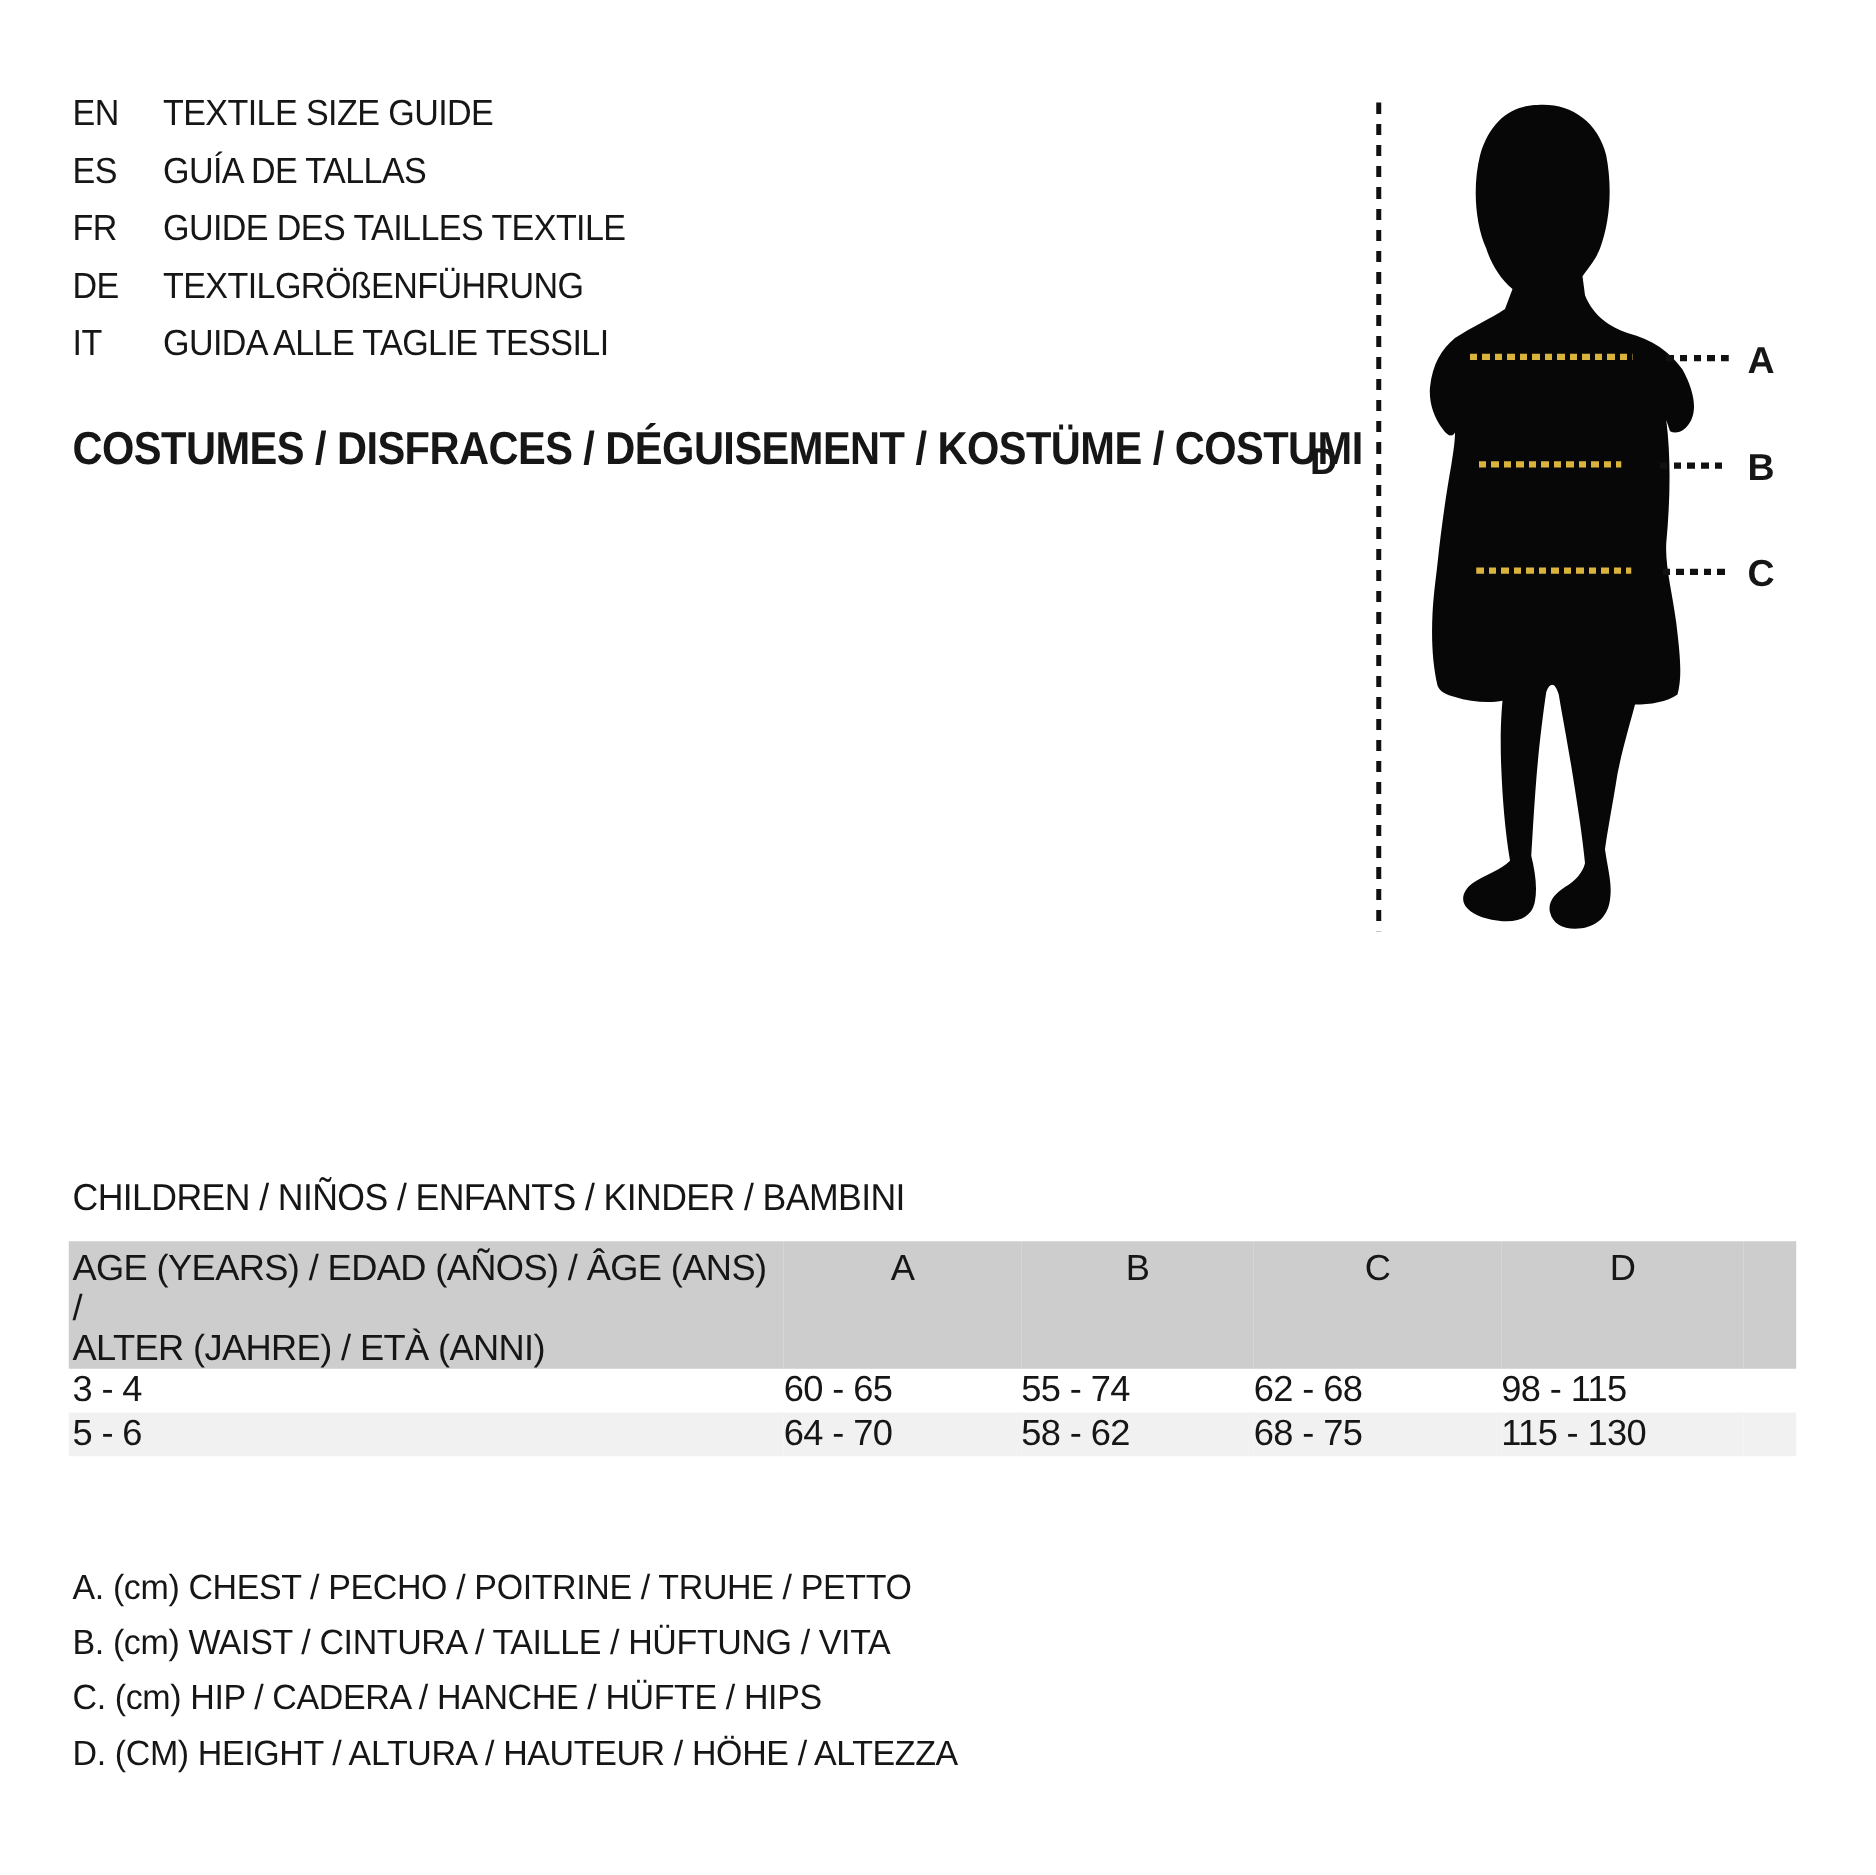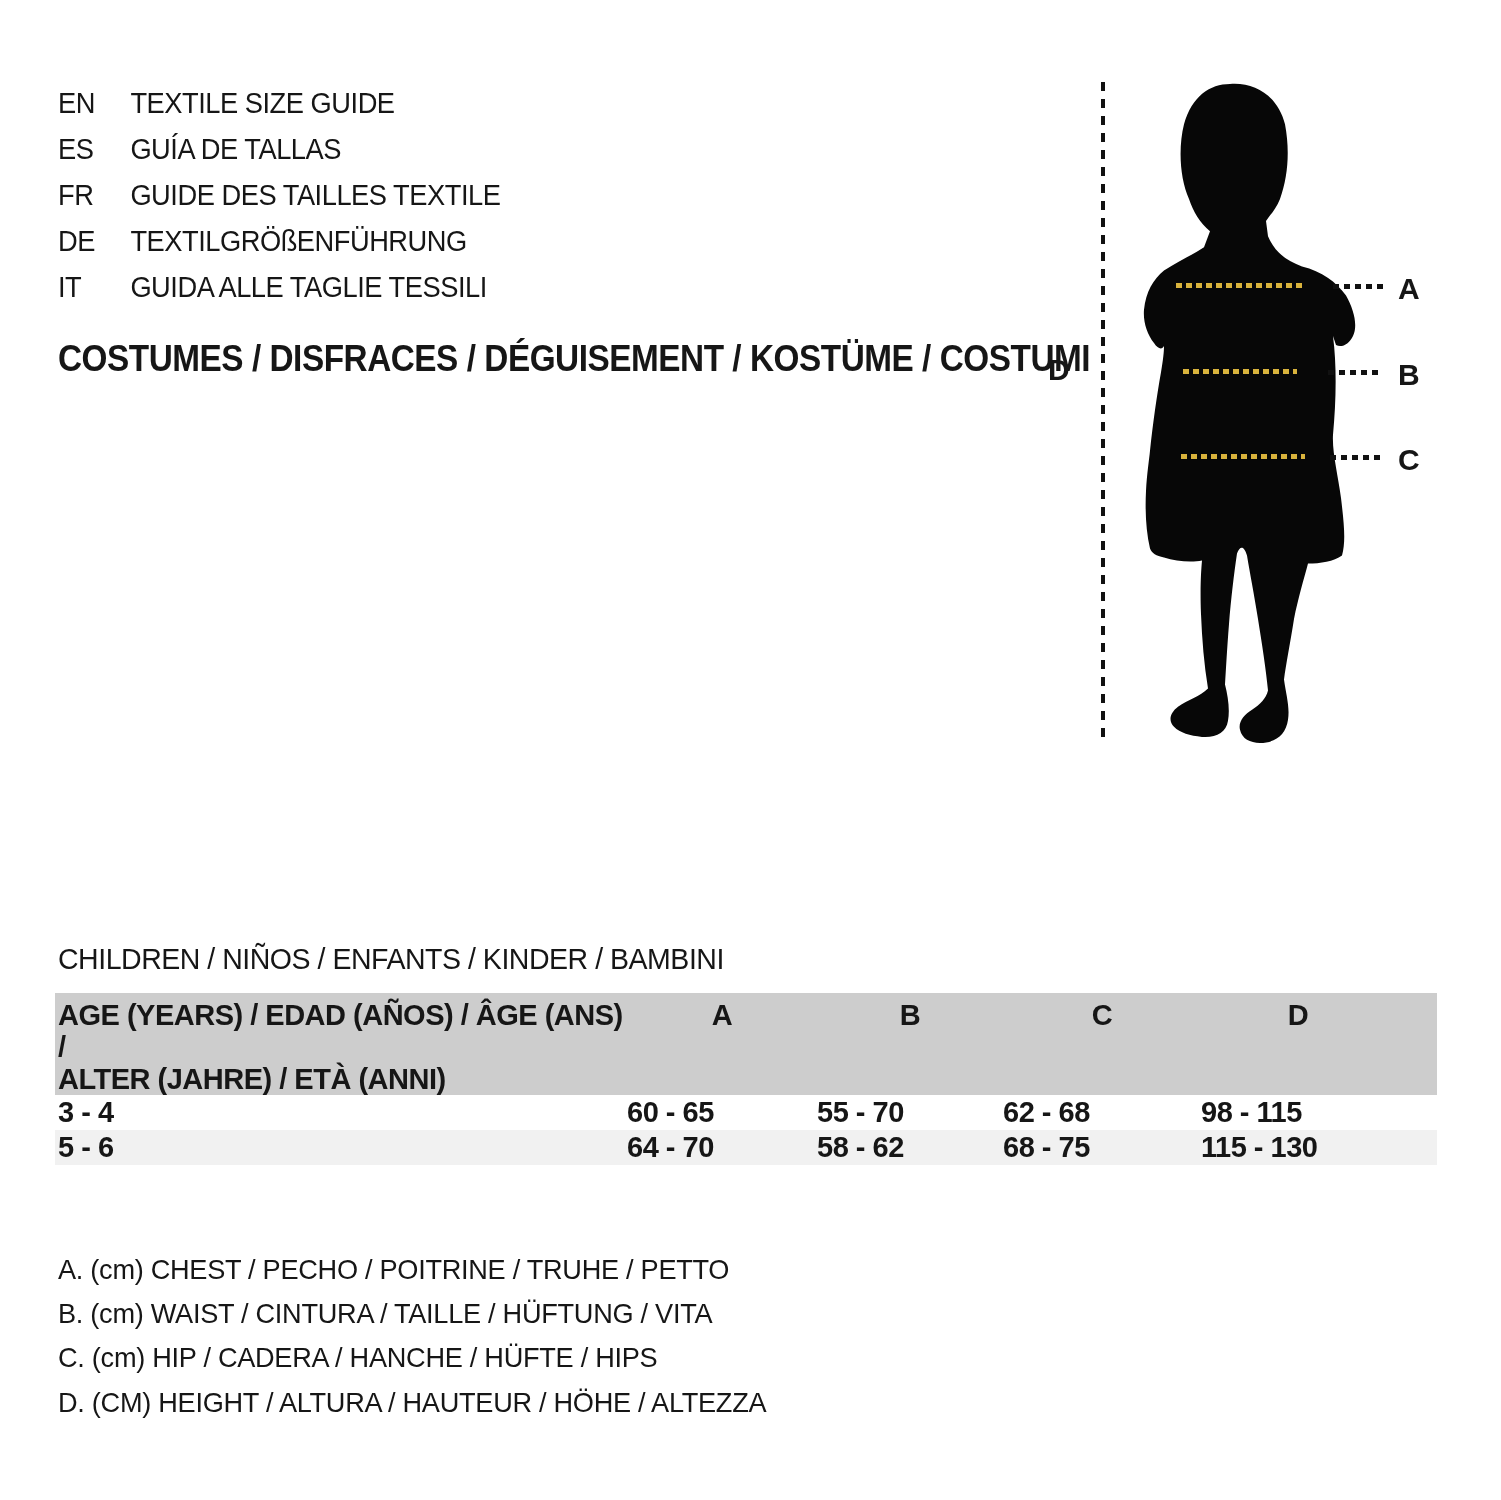--- a/index.html
+++ b/index.html
@@ -6,21 +6,21 @@
   .page {
     position: relative;
     width: 1501px;
     height: 1500px;
     background: #ffffff;
     font-family: "Liberation Sans", sans-serif;
     color: #161616;
     overflow: hidden;
   }
   
-  .lang-block { position: absolute; left: 58px; top: 80px; }
+  .lang-block { position: absolute; left: 58px; top: 68px; }
   .lang-row {
     display: flex;
     height: 46px;
     line-height: 46px;
     font-size: 29px;
     letter-spacing: -0.5px;
     transform: scaleX(0.94);
     transform-origin: 0 50%;
     white-space: nowrap;
   }
@@ -63,21 +63,21 @@
     position: absolute; left: 58px; top: 942px;
     font-size: 30px; letter-spacing: -0.5px; white-space: nowrap;
     transform: scaleX(0.95); transform-origin: 0 0;
   }
   
   .size-table {
     position: absolute; left: 55px; top: 993px; width: 1382px;
     border-collapse: collapse; table-layout: fixed;
     font-size: 29px; letter-spacing: -0.5px;
   }
-  .size-table th, .size-table td { padding: 0; font-weight: bold; }
+  .size-table th, .size-table td { padding: 0; font-weight: normal; }
   .size-table thead tr { background: var(--header-bg); height: 75px; }
   .size-table thead th { vertical-align: top; padding-top: 6px; line-height: 32px; }
   .age-head { text-align: left; padding-left: 3px !important; }
   .col-head { text-align: center; }
   .size-table tbody tr { height: 35px; margin-top: 46px; }
   .size-table tbody tr.alt { background: var(--alt-bg); }
   .age-cell { text-align: left; padding-left: 3px !important; }
   .val-cell { text-align: left; }
   
   .legend-line {
@@ -183,21 +183,21 @@
         <th class="col-head">B</th>
         <th class="col-head">C</th>
         <th class="col-head">D</th>
         <th></th>
       </tr>
     </thead>
     <tbody>
       <tr>
         <td class="age-cell">3 - 4</td>
         <td class="val-cell">60 - 65</td>
-        <td class="val-cell">55 - 70</td>
+        <td class="val-cell">55 - 74</td>
         <td class="val-cell">62 - 68</td>
         <td class="val-cell">98 - 115</td>
         <td></td>
       </tr>
       <tr class="alt">
         <td class="age-cell">5 - 6</td>
         <td class="val-cell">64 - 70</td>
         <td class="val-cell">58 - 62</td>
         <td class="val-cell">68 - 75</td>
         <td class="val-cell">115 - 130</td>

